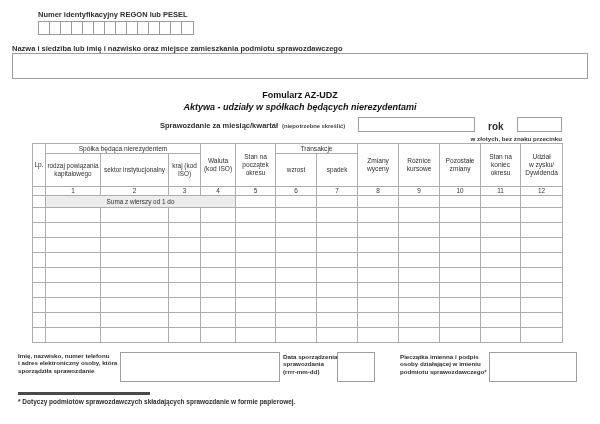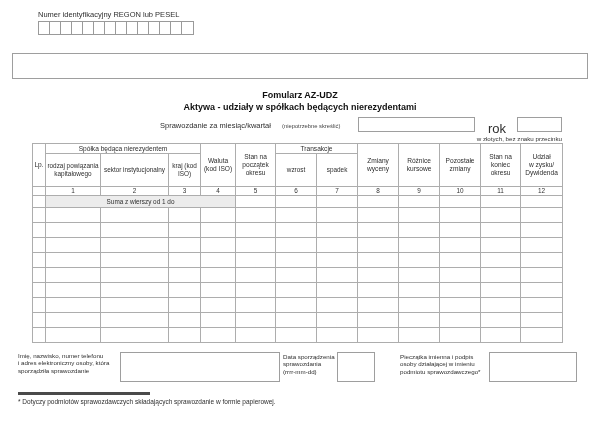--- a/index.html
+++ b/index.html
@@ -2,46 +2,46 @@
 <html><head>
 <meta charset="utf-8">
 <style>
   * { margin:0; padding:0; box-sizing:border-box; }
   html,body { background:#fff; }
   .page {
     position:relative; width:600px; height:424px; background:#ffffff;
     font-family:"Liberation Sans","DejaVu Sans",sans-serif; color:#2e2e2e;
     overflow:hidden;
   }
-  .abs { position:absolute; }
+  .abs { position:absolute;font-weight:bold; }
 
   
   .id-label { left:38px; top:10px; font-size:7.5px; }
   .id-boxes { left:38px; top:21px; height:14px; display:flex; border:1px solid #9a9a9a; background:#fff; }
   .id-cell { width:11px; height:100%; border-right:1px solid #9a9a9a; }
   .id-cell:last-child { border-right:none; }
 
   
   .bank { left:408px; top:12px; width:120px; text-align:center; }
   .bank-name { font-size:8.5px; letter-spacing:.2px; color:#333; }
   .bank-sub { font-size:6.3px; color:#444; margin-top:2px; }
 
   
   .entity-label { left:12px; top:44px; font-size:7.5px; }
   .entity-box { left:12px; top:53px; width:576px; height:26px; border:1px solid #9e9e9e; background:#fff; }
 
   
   .title { left:0; top:90px; width:600px; text-align:center; font-size:9px; font-weight:bold; color:#111; }
-  .subtitle { left:0; top:102px; width:600px; text-align:center; font-size:9px; font-weight:bold; color:#111; }
+  .subtitle { left:0; top:102px; width:600px; text-align:center; font-size:9px; font-weight:bold; color:#111;font-style:italic; }
 
   
   .period-label { left:160px; top:121px; font-size:7.5px;text-align:center; }
   .period-note { left:282px; top:122.5px; font-size:5.8px; color:#444; }
   .period-box { left:358px; top:117px; width:117px; height:15px; border:1px solid #9e9e9e; background:#fff; }
-  .rok-label { left:488px; top:121px; font-size:13px; }
+  .rok-label { left:488px; top:121px; font-size:10px; }
   .rok-box { left:517px; top:117px; width:45px; height:15px; border:1px solid #9e9e9e; background:#fff; }
   .units-note { left:362px; top:135px; width:200px; text-align:right; font-size:6.2px; color:#333; }
 
   
   table.main { position:absolute; left:32px; top:143px; width:530px; border-collapse:collapse; table-layout:fixed; }
   table.main th, table.main td {
     border:1px solid #adadad; font-weight:normal; font-size:6.4px; line-height:1.18;
     text-align:center; vertical-align:middle; padding:0 1px; color:#2e2e2e;
     overflow:hidden; white-space:pre-line;
   }
@@ -83,20 +83,21 @@
       <div class="id-cell"></div>
       <div class="id-cell"></div>
       <div class="id-cell"></div>
       <div class="id-cell"></div>
       <div class="id-cell"></div>
       <div class="id-cell"></div>
       <div class="id-cell"></div>
     </div>
 
 
+  <div class="abs entity-label">Nazwa i siedziba lub imię i nazwisko oraz miejsce zamieszkania podmiotu sprawozdawczego</div>
   <div class="abs entity-box"></div>
 
   <div class="abs title">Fomularz AZ-UDZ</div>
   <div class="abs subtitle">Aktywa - udziały w spółkach będących nierezydentami</div>
 
   <div class="abs period-label">Sprawozdanie za miesiąc/kwartał</div>
   <div class="abs period-note">(niepotrzebne skreślić)</div>
   <div class="abs period-box"></div>
   <div class="abs rok-label">rok</div>
   <div class="abs rok-box"></div>

